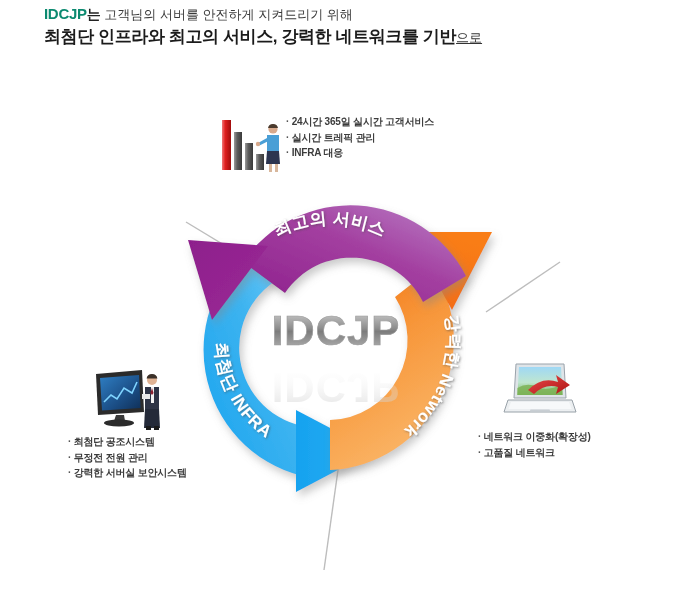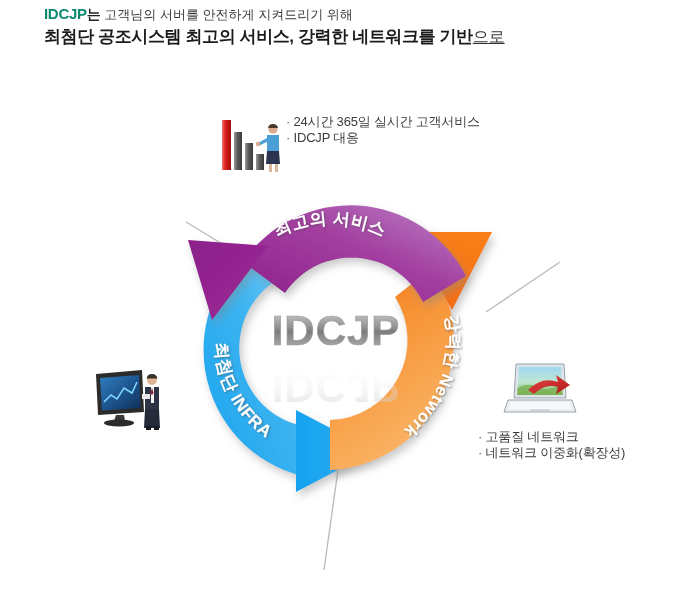--- a/index.html
+++ b/index.html
@@ -10,25 +10,25 @@
   }
   #stage{position:absolute;left:0;top:0;width:680px;height:600px;}
 
   
   .heading{position:absolute;left:44px;top:4px;width:600px;}
   .hl1{font-size:13px;color:#3a3a3a;line-height:20px;white-space:nowrap;}
   .hl1 .brand{color:#0c8a70;font-size:15px;font-weight:bold;letter-spacing:-.3px;}
   .hl1 .b{color:#222;font-size:14px;font-weight:bold;}
   .hl2,.hl3{font-size:17px;font-weight:bold;color:#1b1b1b;line-height:23px;
             white-space:nowrap;letter-spacing:-.4px;}
-  .hl2 .sm,.hl3 .sm{font-size:16px;font-weight:normal;color:#333;letter-spacing:0;text-decoration:underline;}
+  .hl2 .sm,.hl3 .sm{font-size:13px;font-weight:normal;color:#333;letter-spacing:0;text-decoration:underline;}
 
   
-  .bullets{position:absolute;font-size:13px;color:#3c3c3c;line-height:15.5px;
-           white-space:nowrap;letter-spacing:-.2px;}
+  .bullets{position:absolute;font-size:10px;color:#3c3c3c;line-height:15.5px;
+           white-space:nowrap;letter-spacing:-.2px;font-weight:bold;}
   .bullets div::before{content:"· ";color:#555;}
   #bl-top{left:286px;top:114px;}
   #bl-left{left:68px;top:434px;}
   #bl-right{left:478px;top:429px;}
 
   
   .icon-wrap{position:absolute;}
   #ic-chart{left:218px;top:112px;width:64px;height:64px;}
   #ic-monitor{left:92px;top:368px;width:76px;height:66px;}
   #ic-laptop{left:504px;top:360px;width:72px;height:62px;}
@@ -37,21 +37,21 @@
   .curve-label{font-family:"Liberation Sans","DejaVu Sans",sans-serif;
                font-weight:bold;fill:#ffffff;font-size:17px;letter-spacing:.5px;}
 </style>
 </head>
 <body>
 
 <div id="stage">
 
   <div class="heading">
     <div class="hl1"><span class="brand">IDCJP</span><span class="b">는</span><span> 고객님의 서버를 안전하게 지켜드리기 위해</span></div>
-    <div class="hl2"><span>최첨단 공조시스템 최고의 서비스, 강력한 네트워크를 기반</span><span class="sm">으로</span></div>
+    <div class="hl2"><span>최첨단 인프라와 최고의 서비스, 강력한 네트워크를 기반</span><span class="sm">으로</span></div>
   </div>
 
   <svg id="cycle" width="680" height="600" style="position:absolute;left:0;top:0;" viewBox="0 0 680 600">
     <defs>
       <linearGradient id="gradPurple" x1="0" y1="1" x2="1" y2="0">
         <stop offset="0%" stop-color="#8d1f8c"></stop>
         <stop offset="55%" stop-color="#a33fa0"></stop>
         <stop offset="100%" stop-color="#bb84c9"></stop>
       </linearGradient>
       <linearGradient id="gradPurpleHead" x1="0" y1="0" x2="1" y2="1">
@@ -223,22 +223,28 @@
       <path d="M13.4 28 q10 -6 20 -1 q10 5 25 -3 l0 11 l-45 0 Z" fill="#7cb356" opacity=".85"></path>
       <path d="M4 40 L68 40 L72 52 L0 52 Z" fill="#eceff1" stroke="#98a1a8" stroke-width="1"></path>
       <path d="M7 42 L65 42 L67.6 49 L4.4 49 Z" fill="#f7f9fa"></path>
       <rect x="26" y="49.6" width="20" height="2" rx="1" fill="#c8ced3"></rect>
       <path d="M24 30 q14 -14 30 -8 l-2 -7 l14 10 l-14 9 l2 -7 q-13 -4 -24 7 Z" fill="url(#redArrow)"></path>
     </svg>
   </div>
 
   <div class="bullets" id="bl-top">
     <div>24시간 365일 실시간 고객서비스</div>
-    <div>IDCJP 대응</div>
-  </div>
-
+    <div>실시간 트레픽 관리</div>
+    <div>INFRA 대응</div>
+  </div>
+
+  <div class="bullets" id="bl-left">
+    <div>최첨단 공조시스템</div>
+    <div>무정전 전원 관리</div>
+    <div>강력한 서버실 보안시스템</div>
+  </div>
 
   <div class="bullets" id="bl-right">
+    <div>네트워크 이중화(확장성)</div>
     <div>고품질 네트워크</div>
-    <div>네트워크 이중화(확장성)</div>
   </div>
 
 </div>
 
 </body></html>

